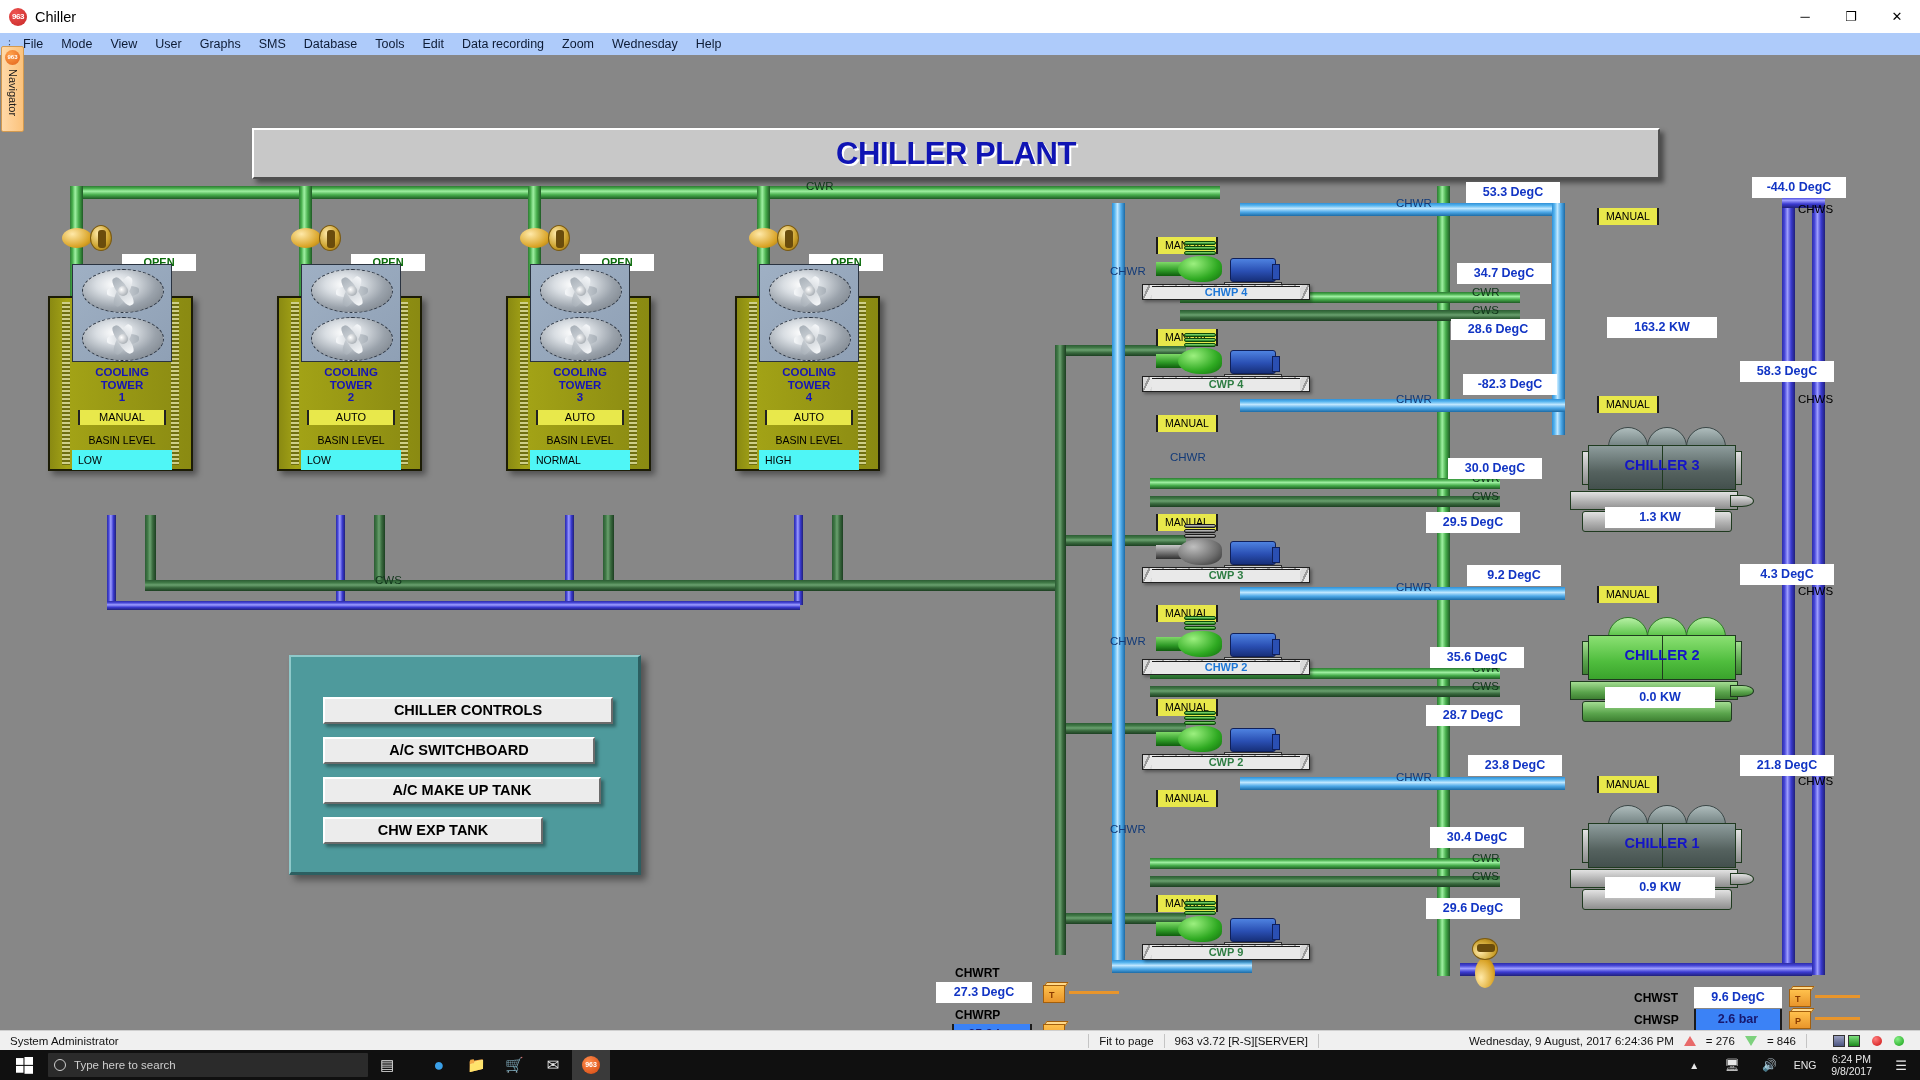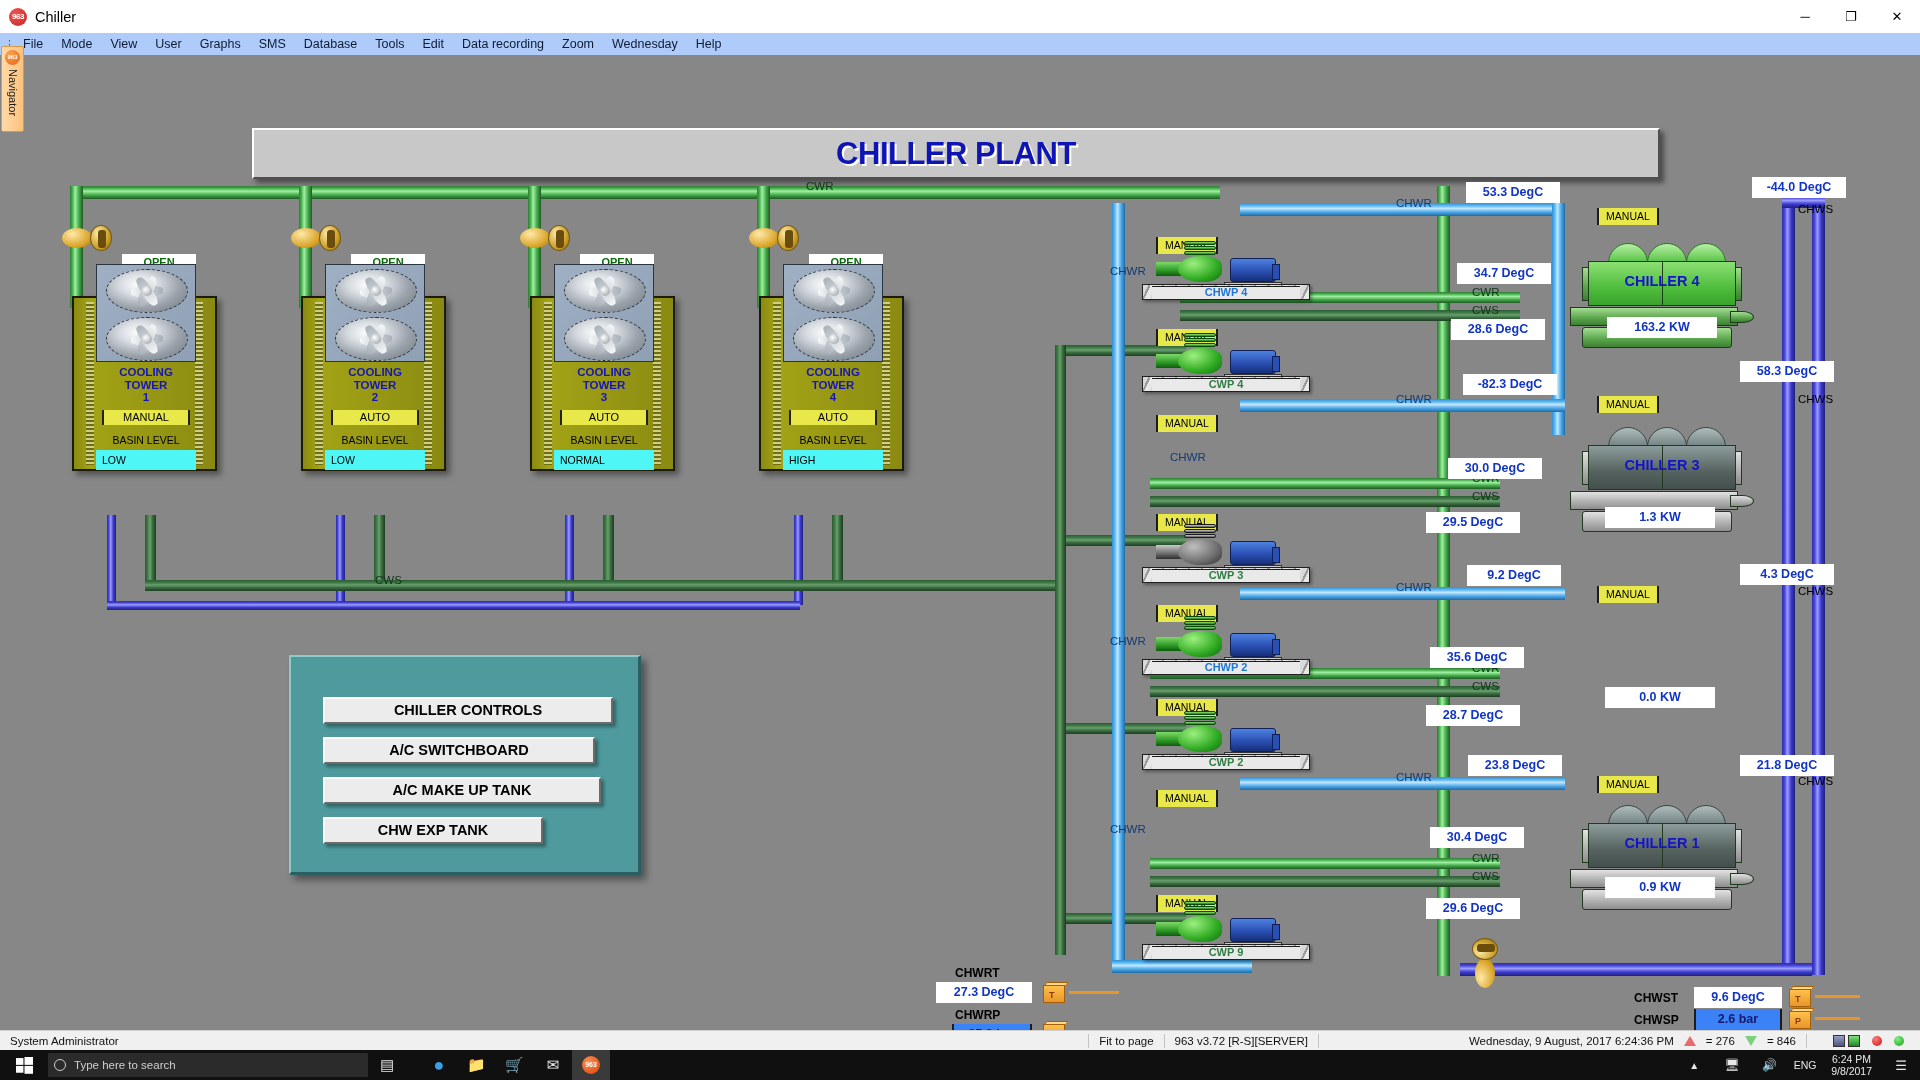--- a/index.html
+++ b/index.html
@@ -106,21 +106,21 @@
   }
   .pipe-lbl {
     position:absolute; font-size:11.5px; color:#000; white-space:nowrap;
   }
   .pipe-lbl.blue { color:#123a78; }
   .pipe-lbl.grn  { color:#10351a;text-align:right; }
 
   
   .ct { position:absolute; width:145px; height:175px;
         background:linear-gradient(to right,#8a8a12 0%,#a3a316 12%,#8a8a12 100%);
-        border:2px solid #1c1c06; box-shadow:4px 4px 6px rgba(0,0,0,.4);margin-left:24px; }
+        border:2px solid #1c1c06; box-shadow:4px 4px 6px rgba(0,0,0,.4); }
   .ct-louvre-l, .ct-louvre-r {
     position:absolute; top:4px; width:8px; height:163px;
     background:repeating-linear-gradient(to bottom,#cfcf88 0 2px,#6e6e10 2px 4px);
   }
   .ct-louvre-l { left:12px; } .ct-louvre-r { right:12px; }
   .ct-panel { position:absolute; left:22px; top:-34px; width:100px; height:98px;
     background:linear-gradient(135deg,#9fb0c4,#8fa0b5); border:1px solid #2a3340; }
   .ct-fan { position:absolute; left:9px; width:82px; height:44px; }
   .ct-fan .disc {
     position:absolute; inset:0; border-radius:50%;
@@ -677,36 +677,20 @@
     <div class="inlet"></div>
     <div class="casing"></div>
     <div class="motor"></div>
     <div class="plinth"></div>
     <div class="base"></div>
     <div class="base-inner"></div>
     <div class="base-lbl cw">CWP 9</div>
   </div>
 
   <div class="manual-tag" style="left:1597px; top:153px;">MANUAL</div>
-  <div class="chiller on" style="left:1570px; top:188px;">
-    <div class="fans">
-      <span style="left:0"></span>
-          <span style="left:39px"></span>
-          <span style="left:78px"></span>
-    </div>
-    <div class="endcapL"></div>
-    <div class="endcapR"></div>
-    <div class="body">
-          <div class="body-split"></div>
-        </div>
-    <div class="label">CHILLER 4</div>
-    <div class="vessel1"></div>
-    <div class="nozzle"></div>
-    <div class="vessel2"></div>
-  </div>
   <div class="readout" style="left:1607px; top:262px; width:110px;">163.2 KW</div>
   <div class="readout" style="left:1466px; top:127px; width:94px;">53.3 DegC</div>
   <div class="readout" style="left:1457px; top:208px; width:94px;">34.7 DegC</div>
   <div class="readout" style="left:1451px; top:264px; width:94px;">28.6 DegC</div>
   <div class="readout" style="left:1463px; top:319px; width:94px;">-82.3 DegC</div>
   <div class="readout" style="left:1752px; top:122px; width:94px;">-44.0 DegC</div>
   <div class="readout" style="left:1740px; top:306px; width:94px;">58.3 DegC</div>
 
   <div class="manual-tag" style="left:1597px; top:341px;">MANUAL</div>
   <div class="chiller off" style="left:1570px; top:372px;">
@@ -725,20 +709,36 @@
     <div class="nozzle"></div>
     <div class="vessel2"></div>
   </div>
   <div class="readout" style="left:1605px; top:452px; width:110px;">1.3 KW</div>
   <div class="readout" style="left:1448px; top:403px; width:94px;">30.0 DegC</div>
   <div class="readout" style="left:1426px; top:457px; width:94px;">29.5 DegC</div>
   <div class="readout" style="left:1467px; top:510px; width:94px;">9.2 DegC</div>
   <div class="readout" style="left:1740px; top:509px; width:94px;">4.3 DegC</div>
 
   <div class="manual-tag" style="left:1597px; top:531px;">MANUAL</div>
+  <div class="chiller on" style="left:1570px; top:562px;">
+    <div class="fans">
+      <span style="left:0"></span>
+          <span style="left:39px"></span>
+          <span style="left:78px"></span>
+    </div>
+    <div class="endcapL"></div>
+    <div class="endcapR"></div>
+    <div class="body">
+          <div class="body-split"></div>
+        </div>
+    <div class="label">CHILLER 2</div>
+    <div class="vessel1"></div>
+    <div class="nozzle"></div>
+    <div class="vessel2"></div>
+  </div>
   <div class="readout" style="left:1605px; top:632px; width:110px;">0.0 KW</div>
   <div class="readout" style="left:1430px; top:592px; width:94px;">35.6 DegC</div>
   <div class="readout" style="left:1426px; top:650px; width:94px;">28.7 DegC</div>
   <div class="readout" style="left:1468px; top:700px; width:94px;">23.8 DegC</div>
   <div class="readout" style="left:1740px; top:700px; width:94px;">21.8 DegC</div>
 
   <div class="manual-tag" style="left:1597px; top:721px;">MANUAL</div>
   <div class="chiller off" style="left:1570px; top:750px;">
     <div class="fans">
       <span style="left:0"></span>

